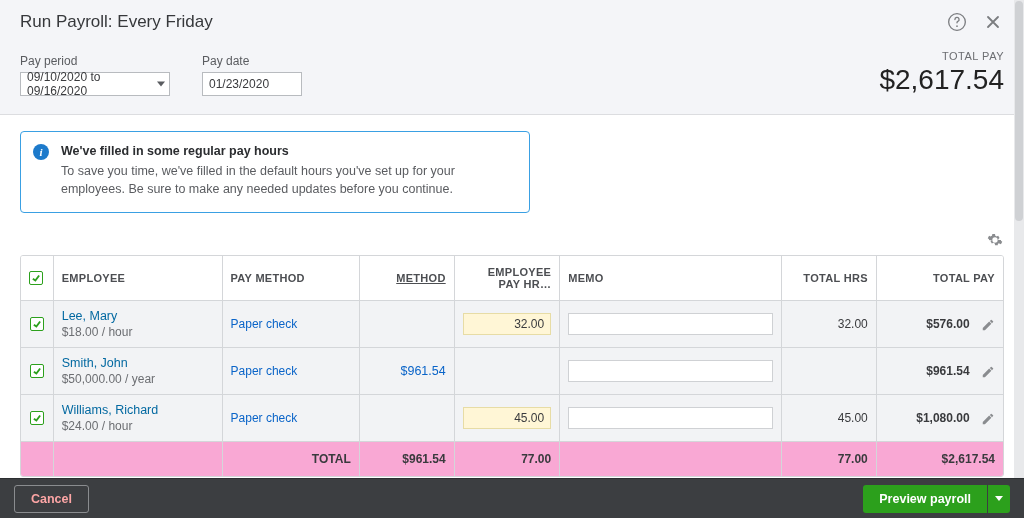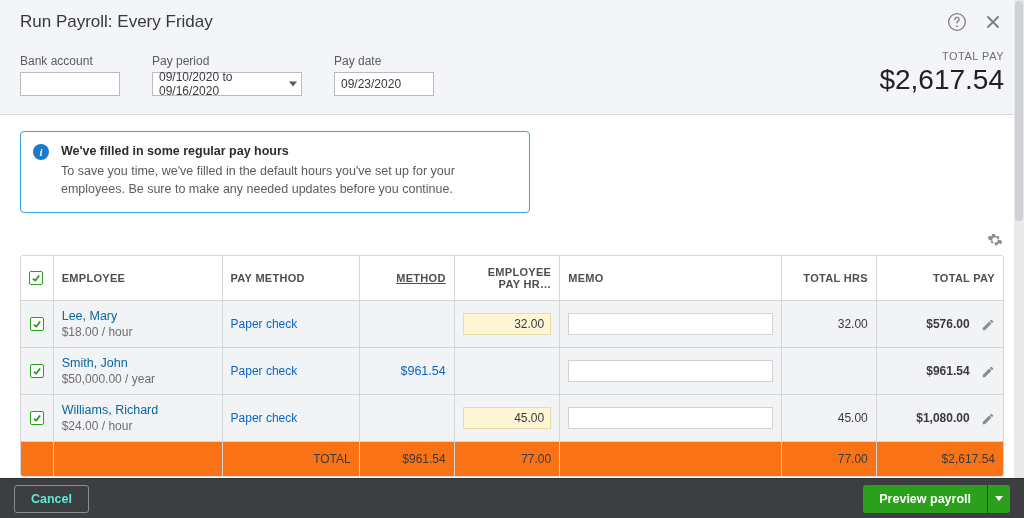--- a/index.html
+++ b/index.html
@@ -181,22 +181,22 @@
     border: 1px solid #cfd1d4;
     height: 22px;
   }
   .pencil {
     width: 14px; height: 14px; color: #8a8c8f; display:inline-block; margin-left:8px;
     vertical-align: middle; cursor: pointer;
   }
   .pencil svg { width:14px; height:14px; fill: currentColor; }
 
   .grid tfoot td {
-    background: #f97316;
-    font-weight: 400;
+    background: #f9a8d4;
+    font-weight: 700;
     padding: 10px 8px;
     border-bottom: none;
   }
 
   .add-emp {
     color: #0a64c8;
     font-size: 12.5px;
     margin: 30px 0 0 2px;
     display: inline-block;
     cursor: pointer;
@@ -217,21 +217,21 @@
     height: 28px;
     display: inline-flex; align-items: center; justify-content: center;
     font-size: 12.5px; font-weight: 600;
     border-radius: 3px;
     cursor: pointer;
     padding: 0 16px;
     border: none;
   }
   .btn-cancel {
     background: transparent;
-    color: #5eead4;
+    color: #fca5a5;
     border: 1px solid #8a8c8f;
   }
   .footer-spacer { flex: 1; }
   .btn-preview {
     background: #2ca01c;
     color: #fff;
     border-top-right-radius: 0;
     border-bottom-right-radius: 0;
   }
   .btn-drop {
@@ -269,34 +269,30 @@
       </svg>
   </div>
   <div class="icon-btn">
     <svg viewBox="0 0 24 24">
         <path d="M6 6 L18 18 M18 6 L6 18" stroke-width="2.2" stroke-linecap="round"></path>
       </svg>
   </div>
 </div>
 
 <div class="filters">
-  <div class="field bank">
-    <label>Bank account</label>
-    <div class="input"></div>
-  </div>
   <div class="field period">
     <label>Pay period</label>
     <div class="input">
       <span>09/10/2020 to 09/16/2020</span>
       <span class="caret"></span>
     </div>
   </div>
   <div class="field date">
     <label>Pay date</label>
-    <div class="input">09/23/2020</div>
+    <div class="input">01/23/2020</div>
   </div>
 
   <div class="total-pay-block">
     <div class="lbl">TOTAL PAY</div>
     <div class="amount">$2,617.54</div>
   </div>
 </div>
 
 <div class="main">
 

